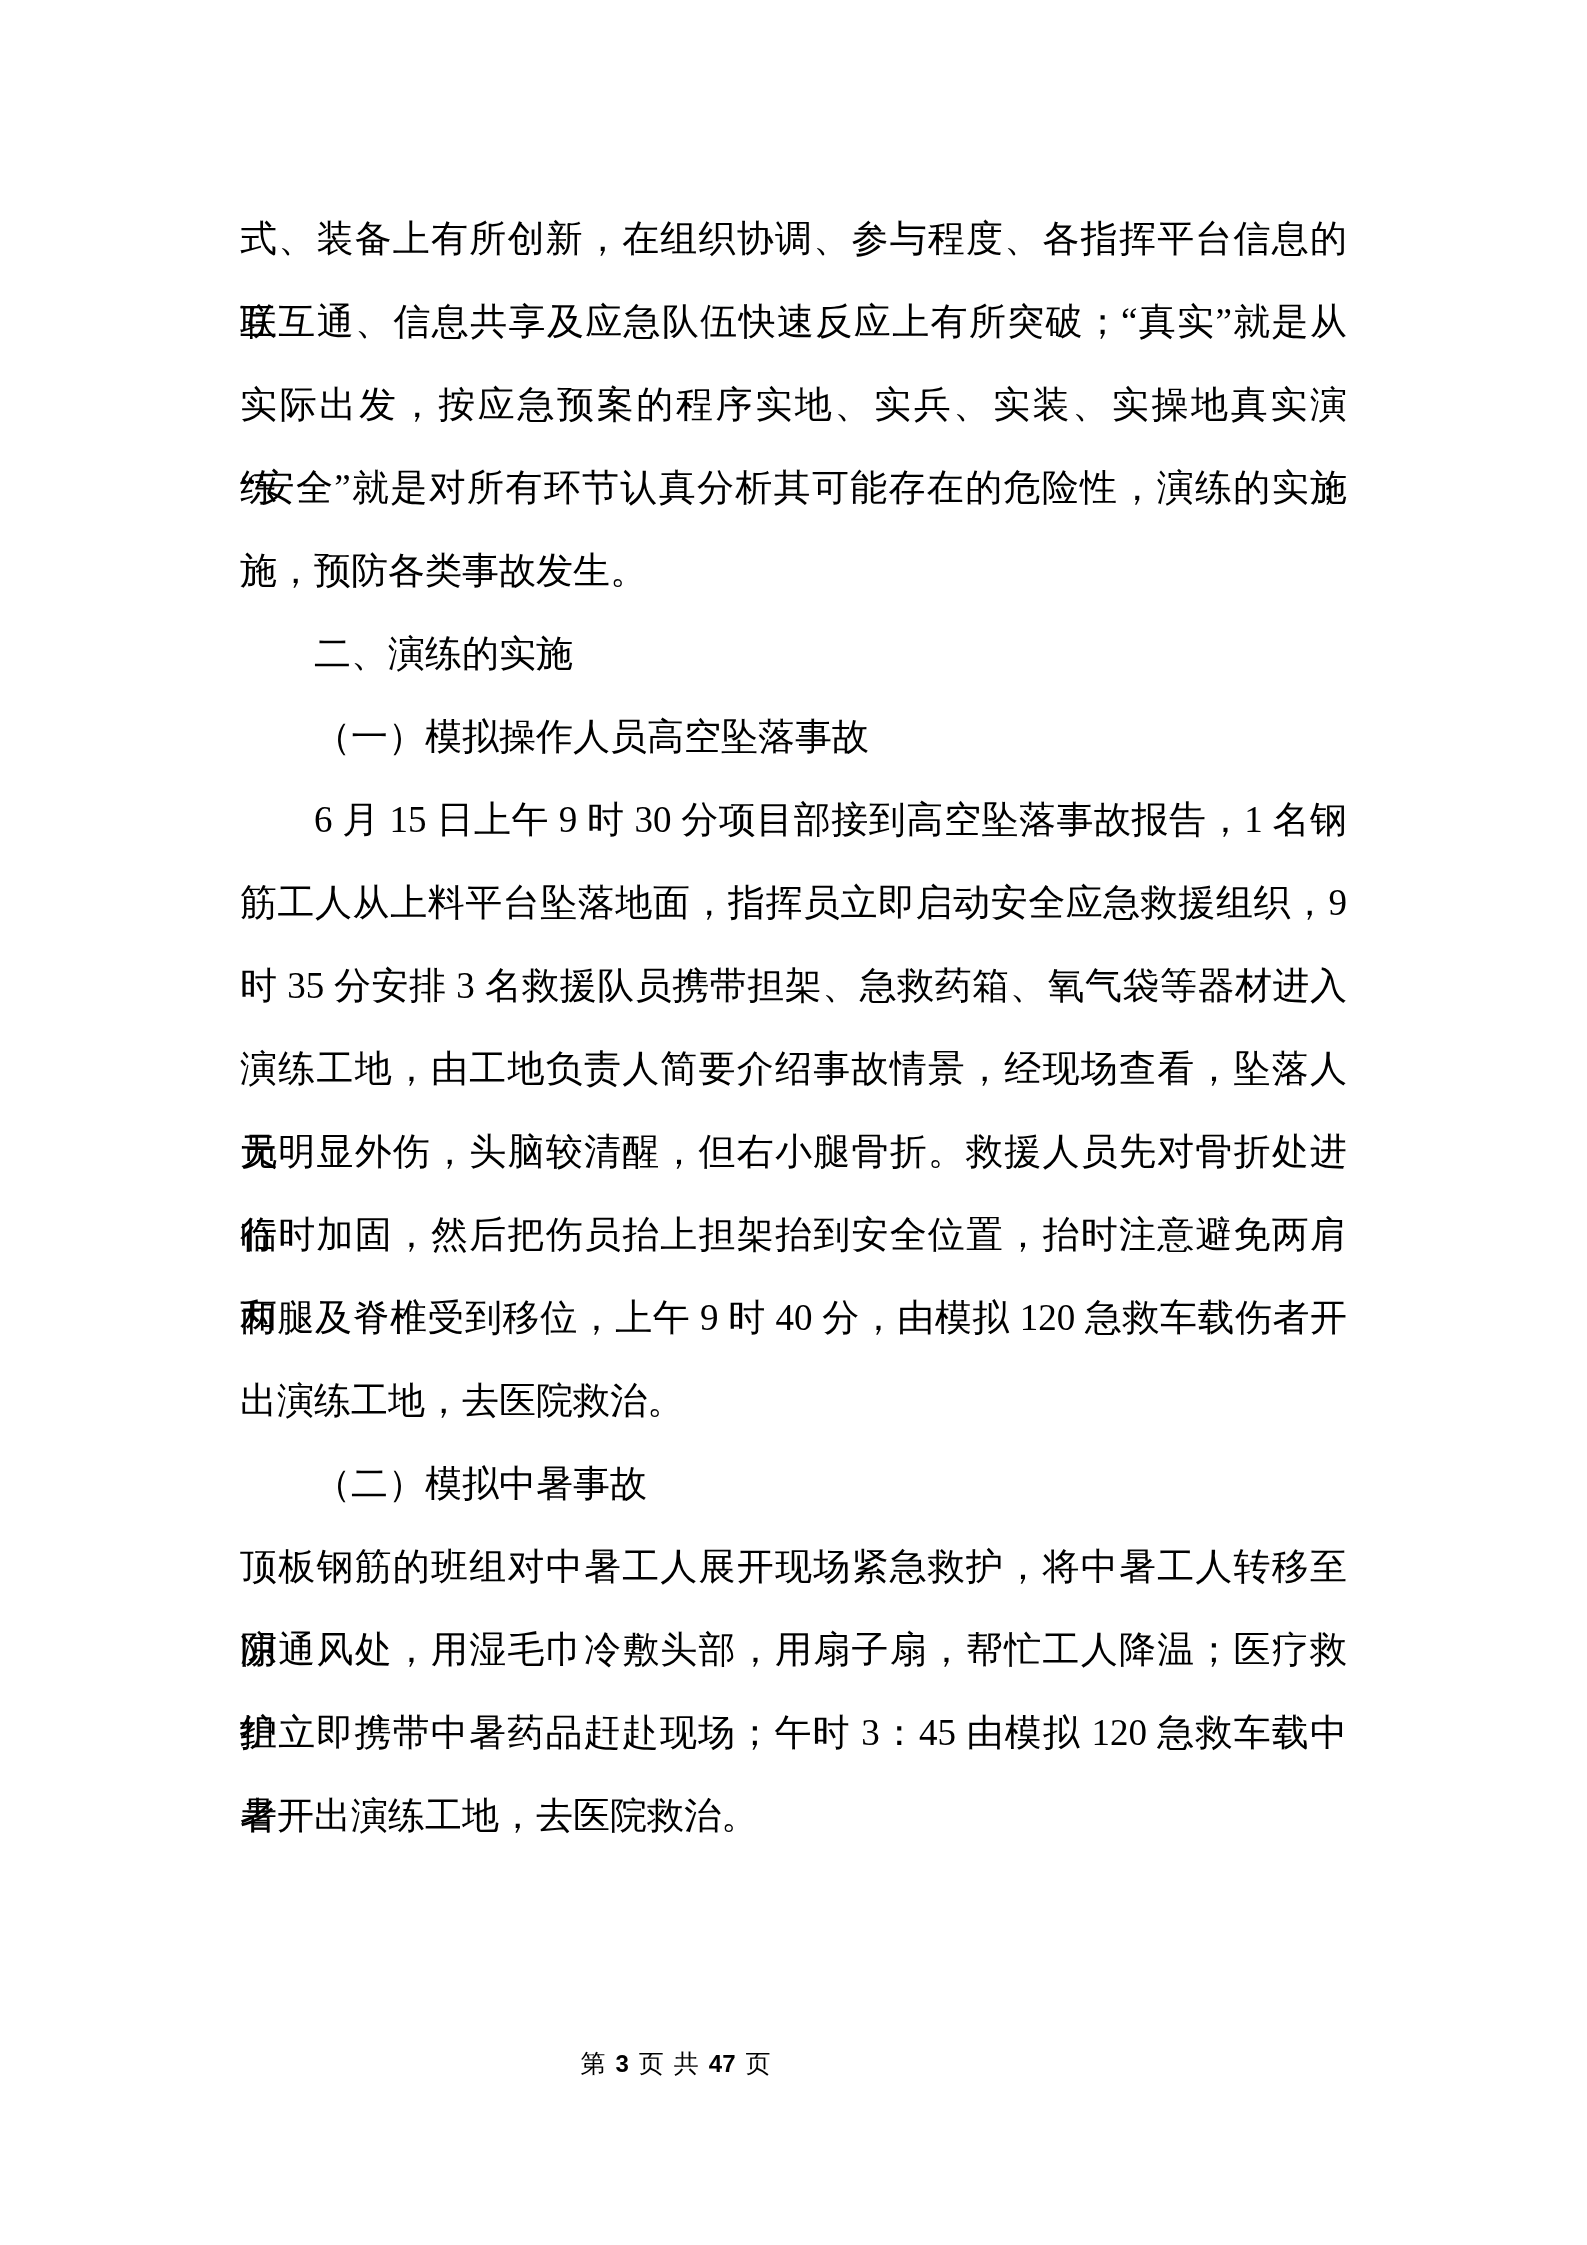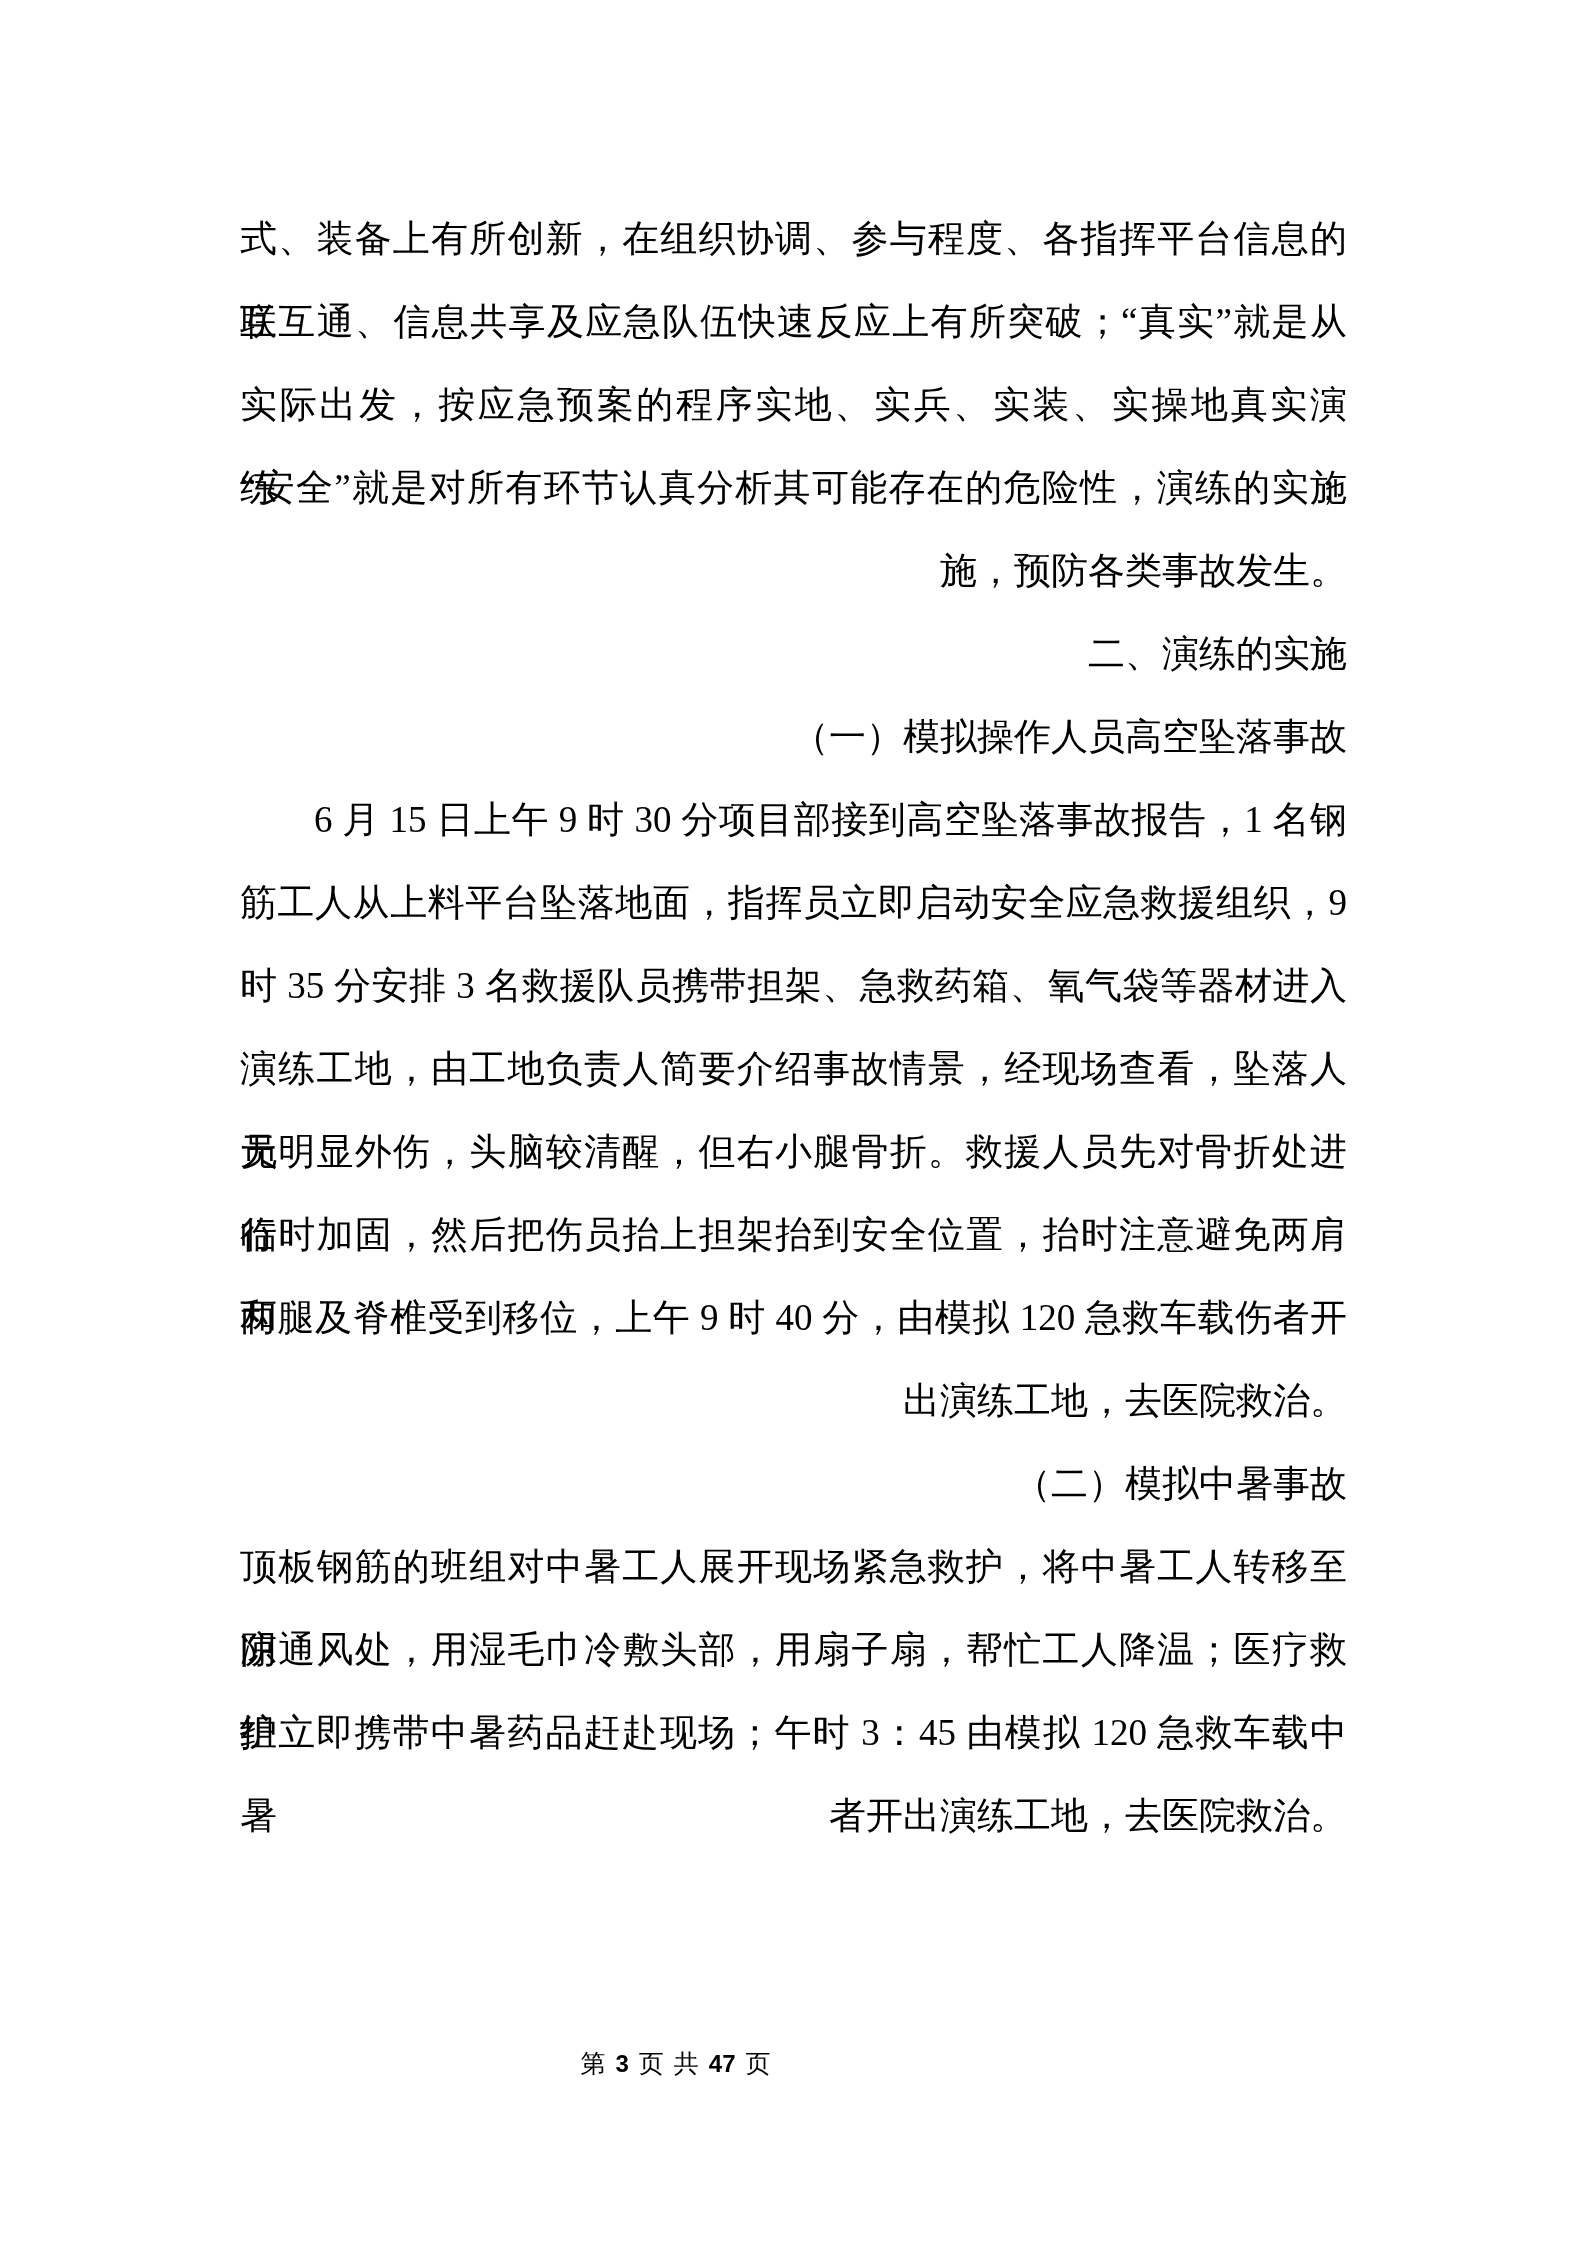--- a/index.html
+++ b/index.html
@@ -23,21 +23,21 @@
     position: absolute;
     left: 240px;
     top: 197px;
     width: 1107px;
   }
   .line {
     height: 83px;
     line-height: 83px;
     font-size: 37px;
     color: #000000;
-    text-align: right;
+    text-align: left;
     white-space: normal;
   }
   
   .j {
     text-align: justify;
     text-align-last: justify;
   }
   
   .indent { text-indent: 74px; }
   

